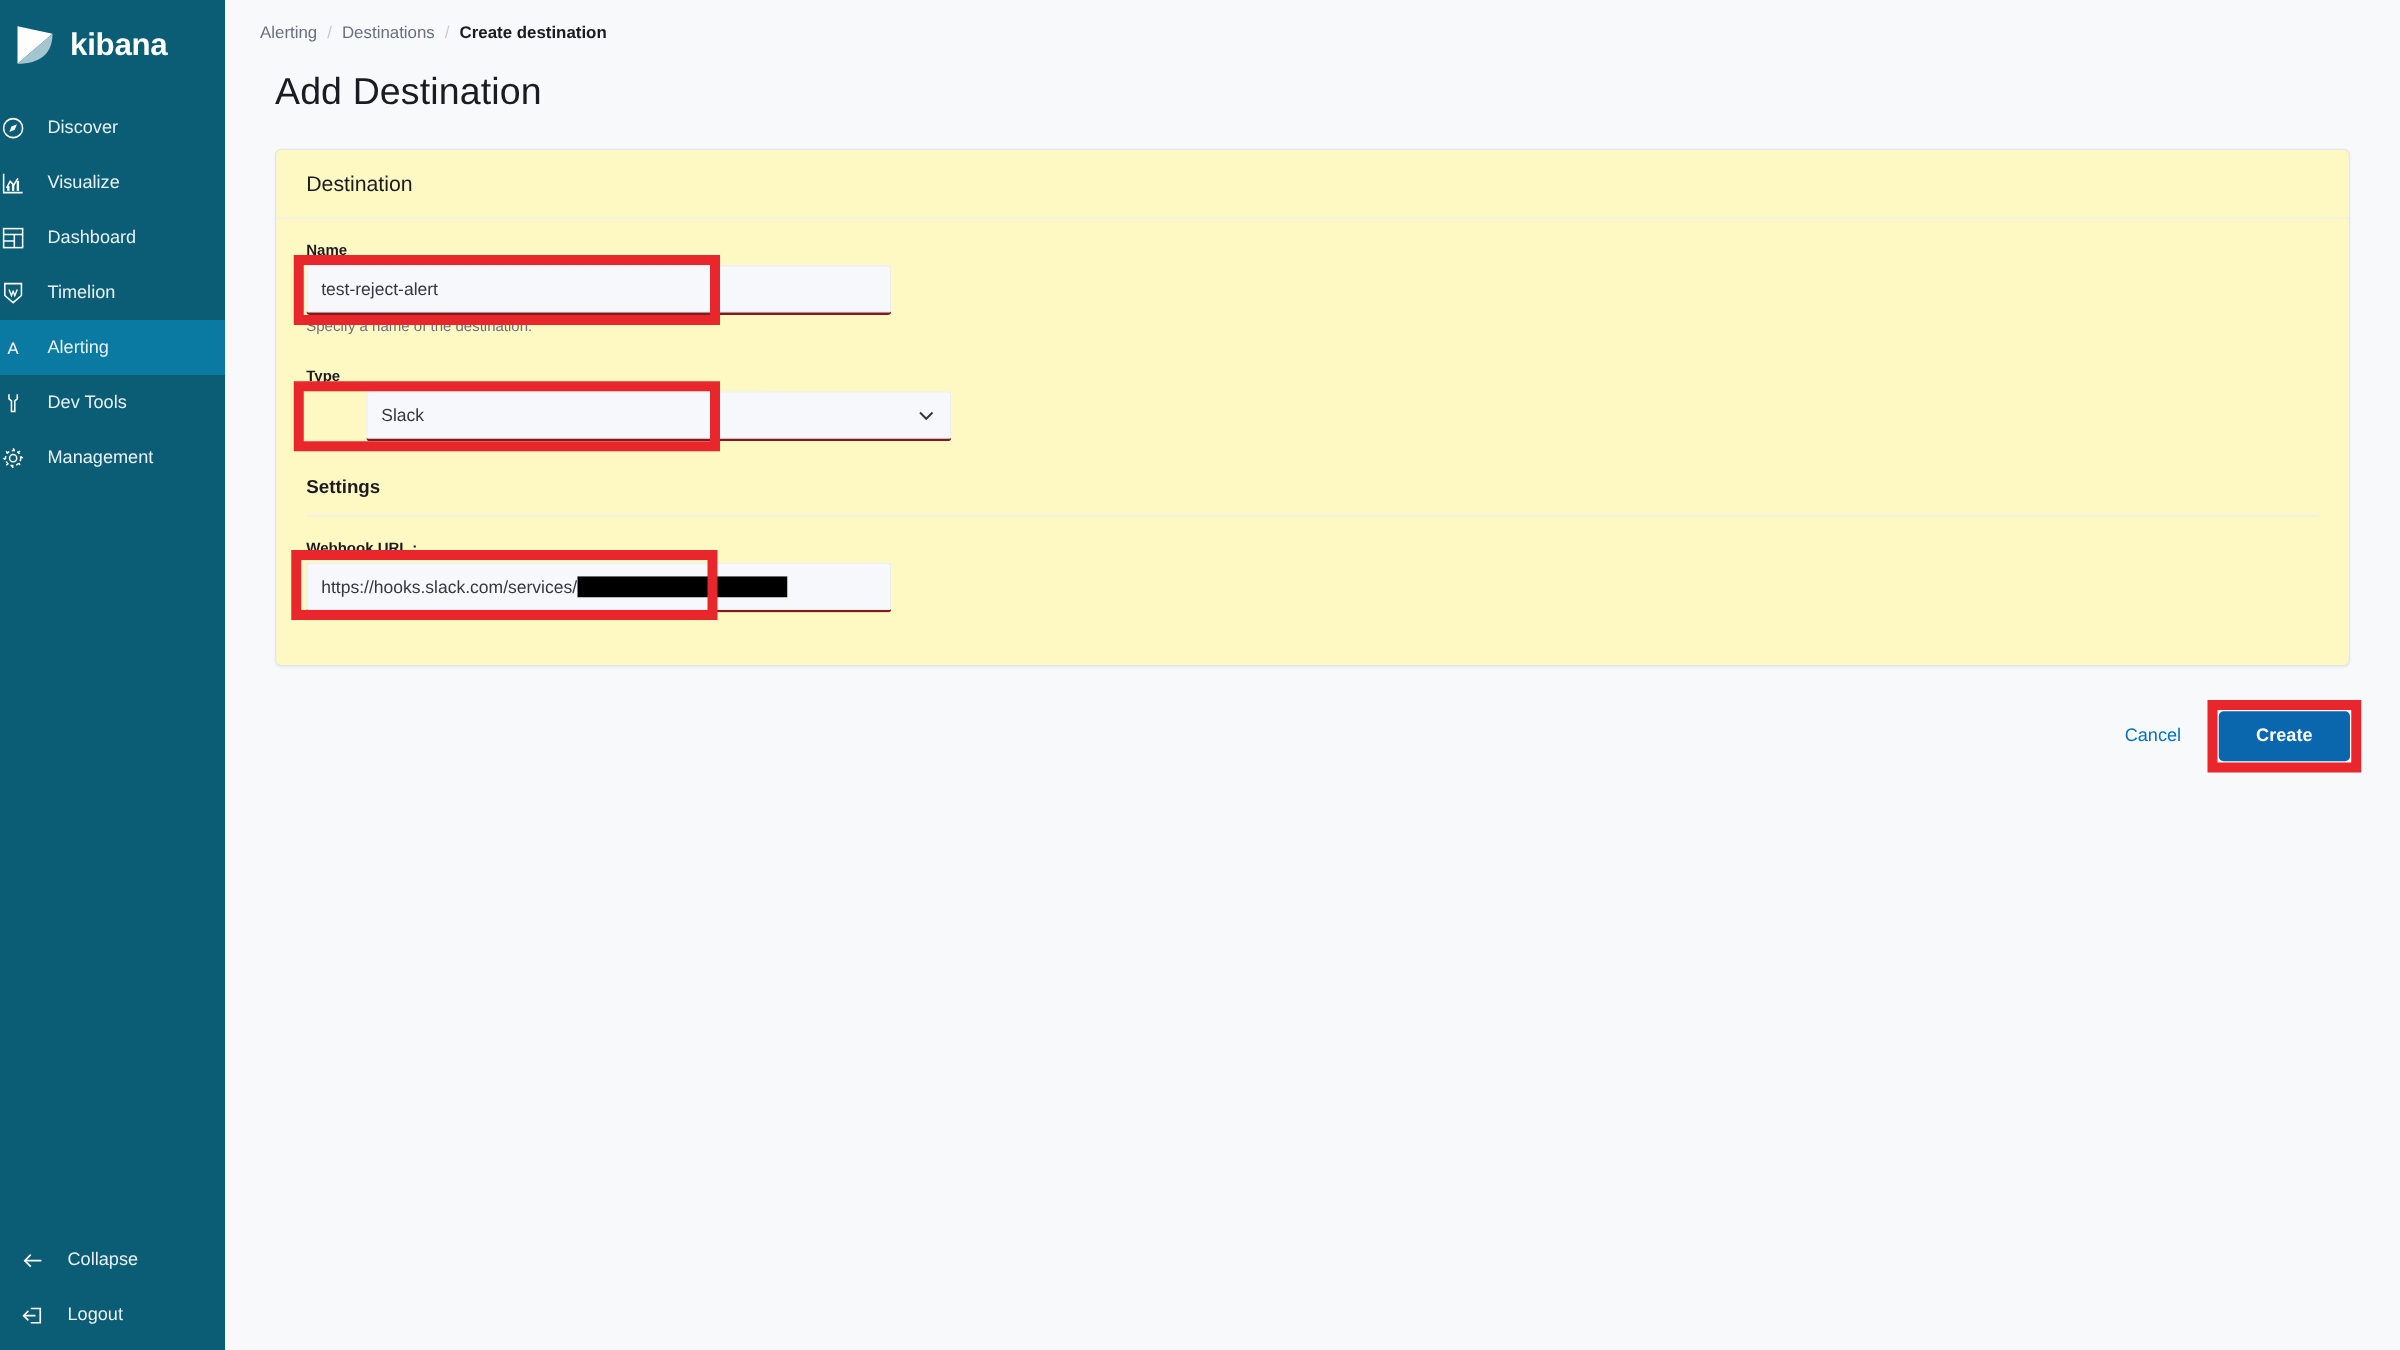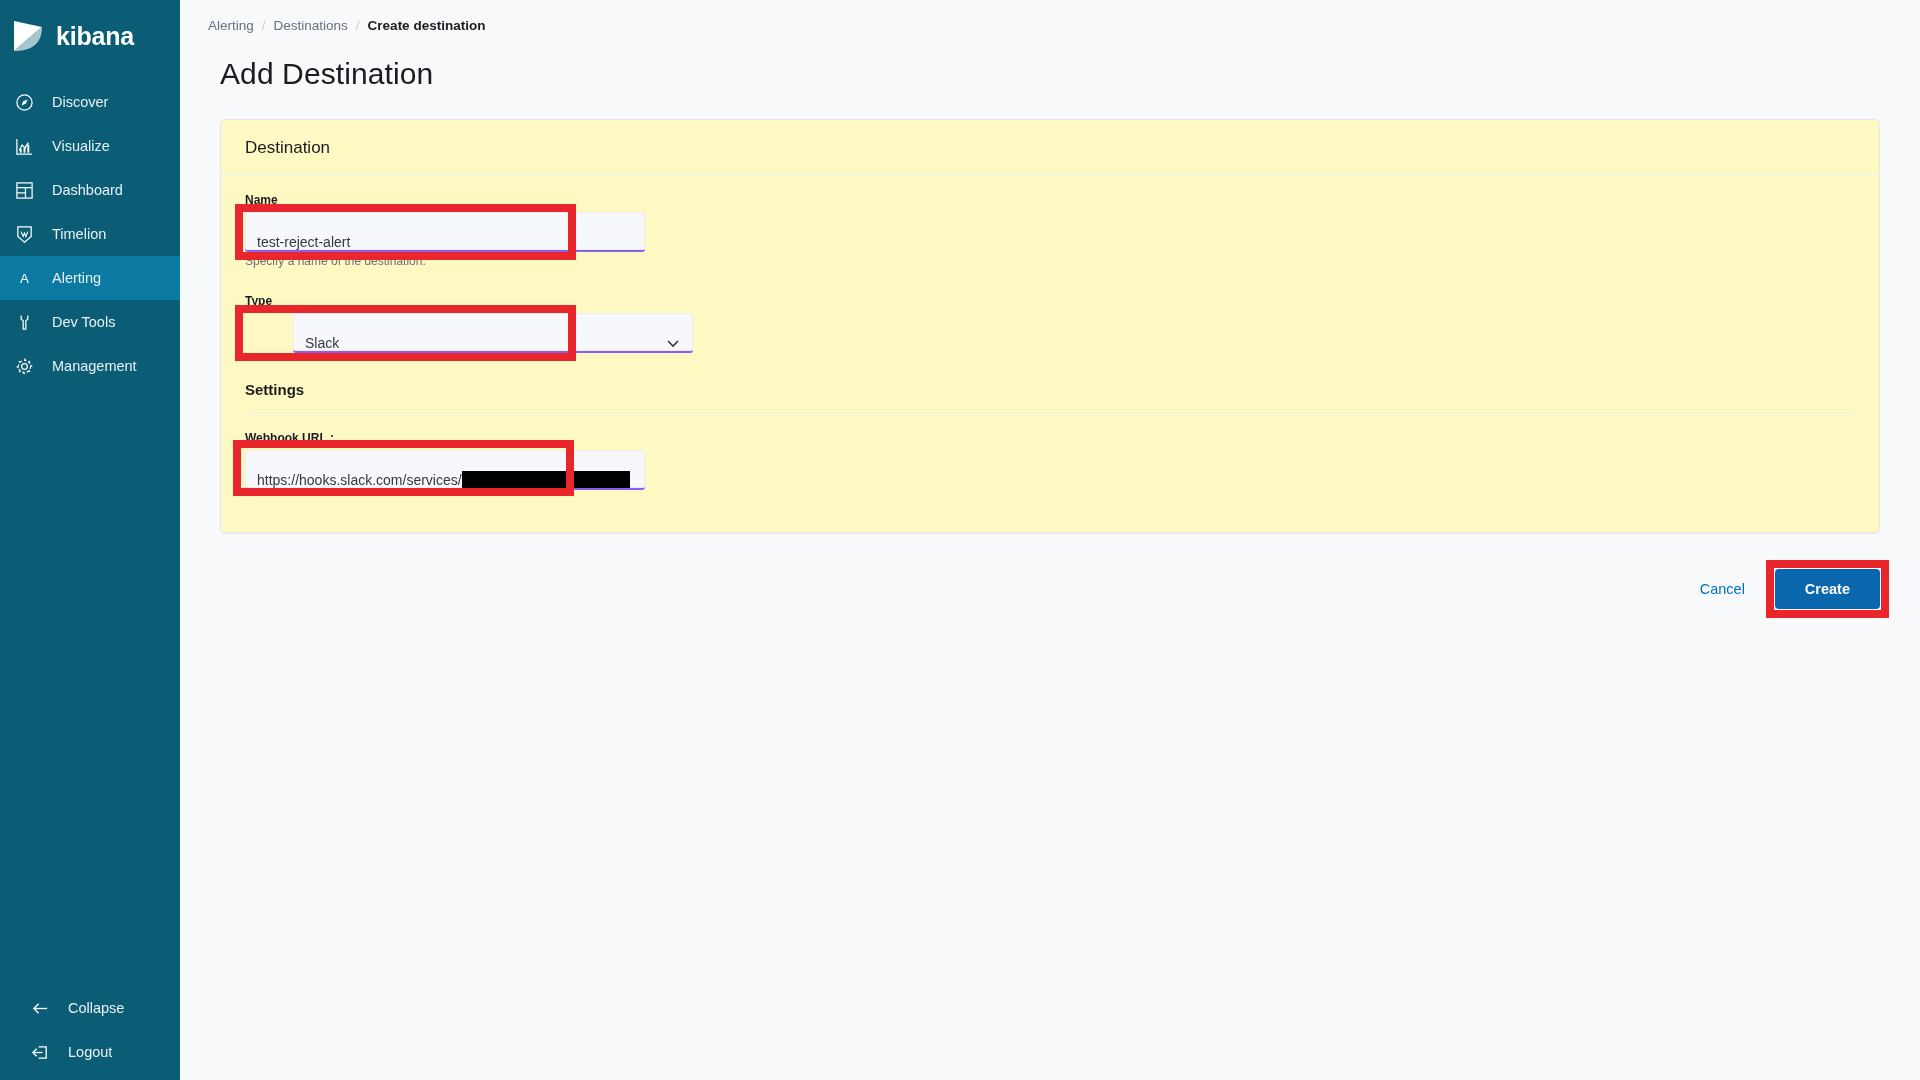--- a/index.html
+++ b/index.html
@@ -47,21 +47,20 @@
     color: #ffffff;
     letter-spacing: -0.2px;
     font-family: "Liberation Sans", sans-serif;
   }
 
   .nav-list { display: flex; flex-direction: column; margin-top: 8px; }
   .nav-item {
     height: 44px;
     display: flex;
     align-items: center;
-    padding-left: 14px;
     gap: 18px;
     color: #e8f1f4;
     font-size: 14.5px;
     cursor: pointer;
   }
   .nav-item.active {
     background: #0露;
     background: #0a7architecture;
     background: #0a77a0;
   }
@@ -135,28 +134,28 @@
     margin-bottom: 5px;
     display: block;
   }
   .field-help {
     font-size: 12px;
     color: #69707d;
     margin-top: 2px;
   }
 
   .input-shell {
-    width: 400px;
+    width: 468px;
     height: 40px;
     background: #f7f8fc;
     border: none;
-    border-bottom: 2px solid #8b5cf6;
+    border-bottom: 2px solid #7f1d1d;
     border-radius: 3px;
     display: flex;
-    align-items: flex-end;
+    align-items: center;
     padding: 0 12px;
     font-size: 14px;
     color: #343741;
     box-shadow: inset 0 0 0 1px rgba(15,39,118,0.05);
   }
   .input-shell.select { justify-content: space-between; cursor: pointer; margin-left: 48px; }
   .input-shell input {
     border: none; background: transparent; outline: none;
     width: 100%; font-size: 14px; color: #343741;
     font-family: "Liberation Sans", sans-serif;

